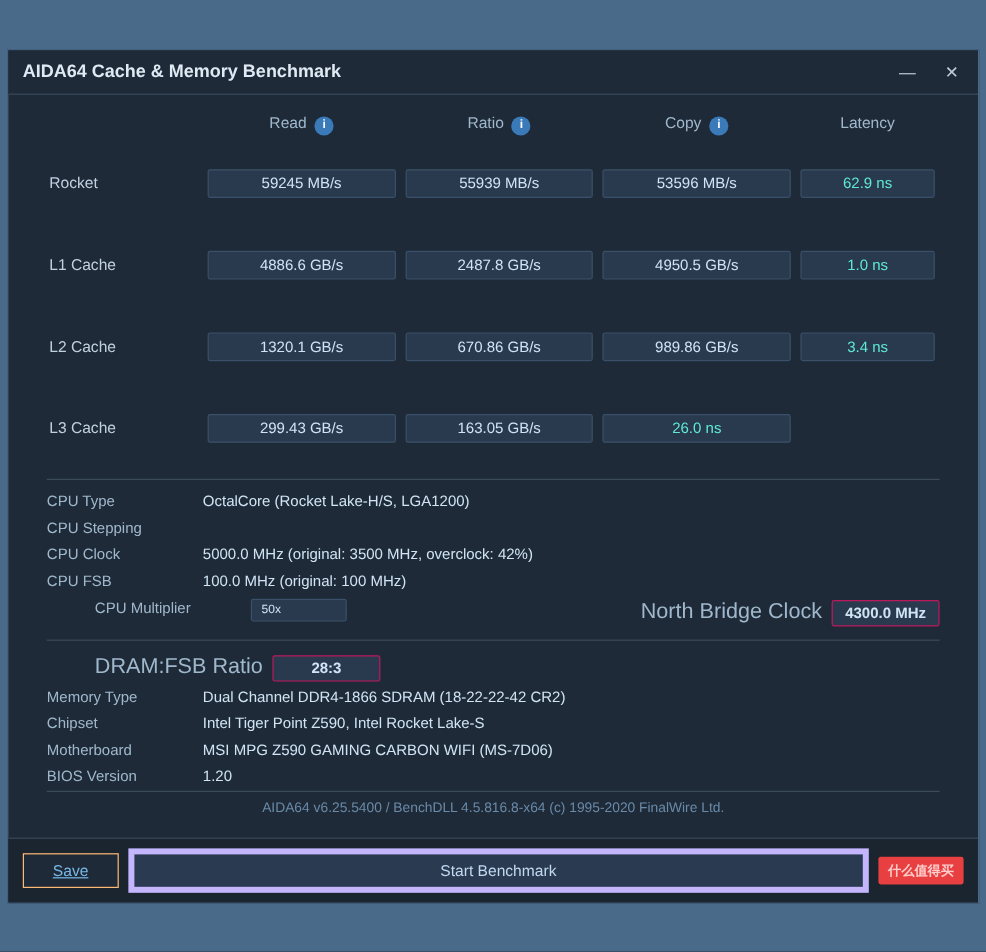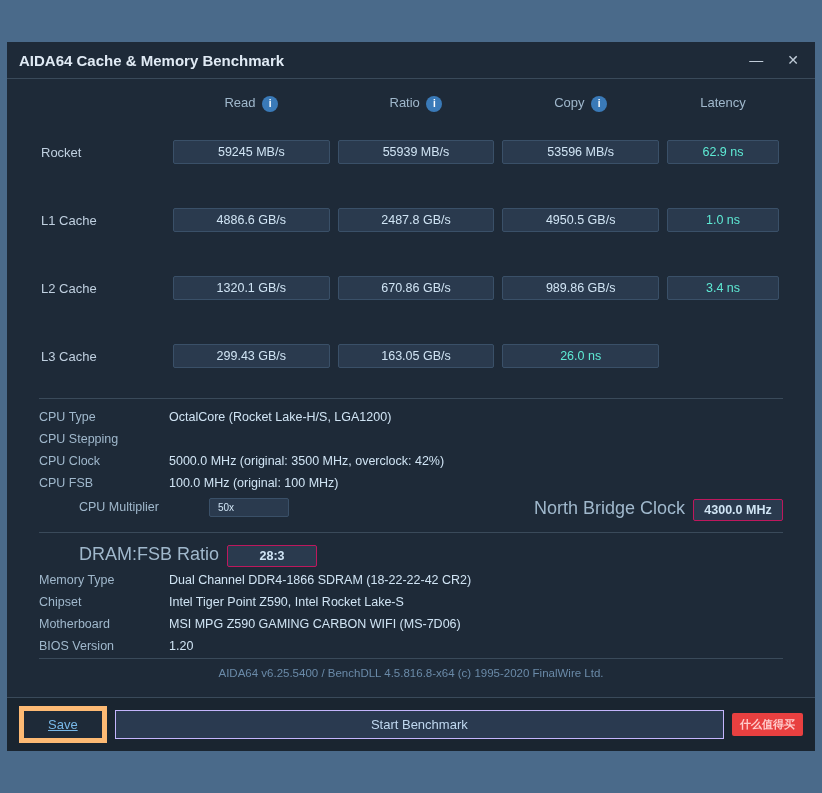--- a/index.html
+++ b/index.html
@@ -171,30 +171,30 @@
     .bottom-bar {
       background: #1a2530;
       display: flex;
       align-items: center;
       padding: 8px 12px;
       border-top: 1px solid #3a4a5a;
       gap: 8px;
     }
     .btn-save {
       background: #1e2a38;
-      border: 5px solid #fdba74;
+      border: 1px solid #fdba74;
       color: #78b8e8;
       padding: 6px 24px;
       cursor: pointer;
       font-size: 13px;
       text-decoration: underline;
     }
     .btn-benchmark {
       background: #2a3a50;
-      border: 1px solid #c4b5fd;
+      border: 5px solid #c4b5fd;
       color: #c0d8f0;
       padding: 6px 40px;
       cursor: pointer;
       font-size: 13px;
       flex: 1;
       text-align: center;
     }
     .bottom-logo {
       background: #e84040;
       color: white;

